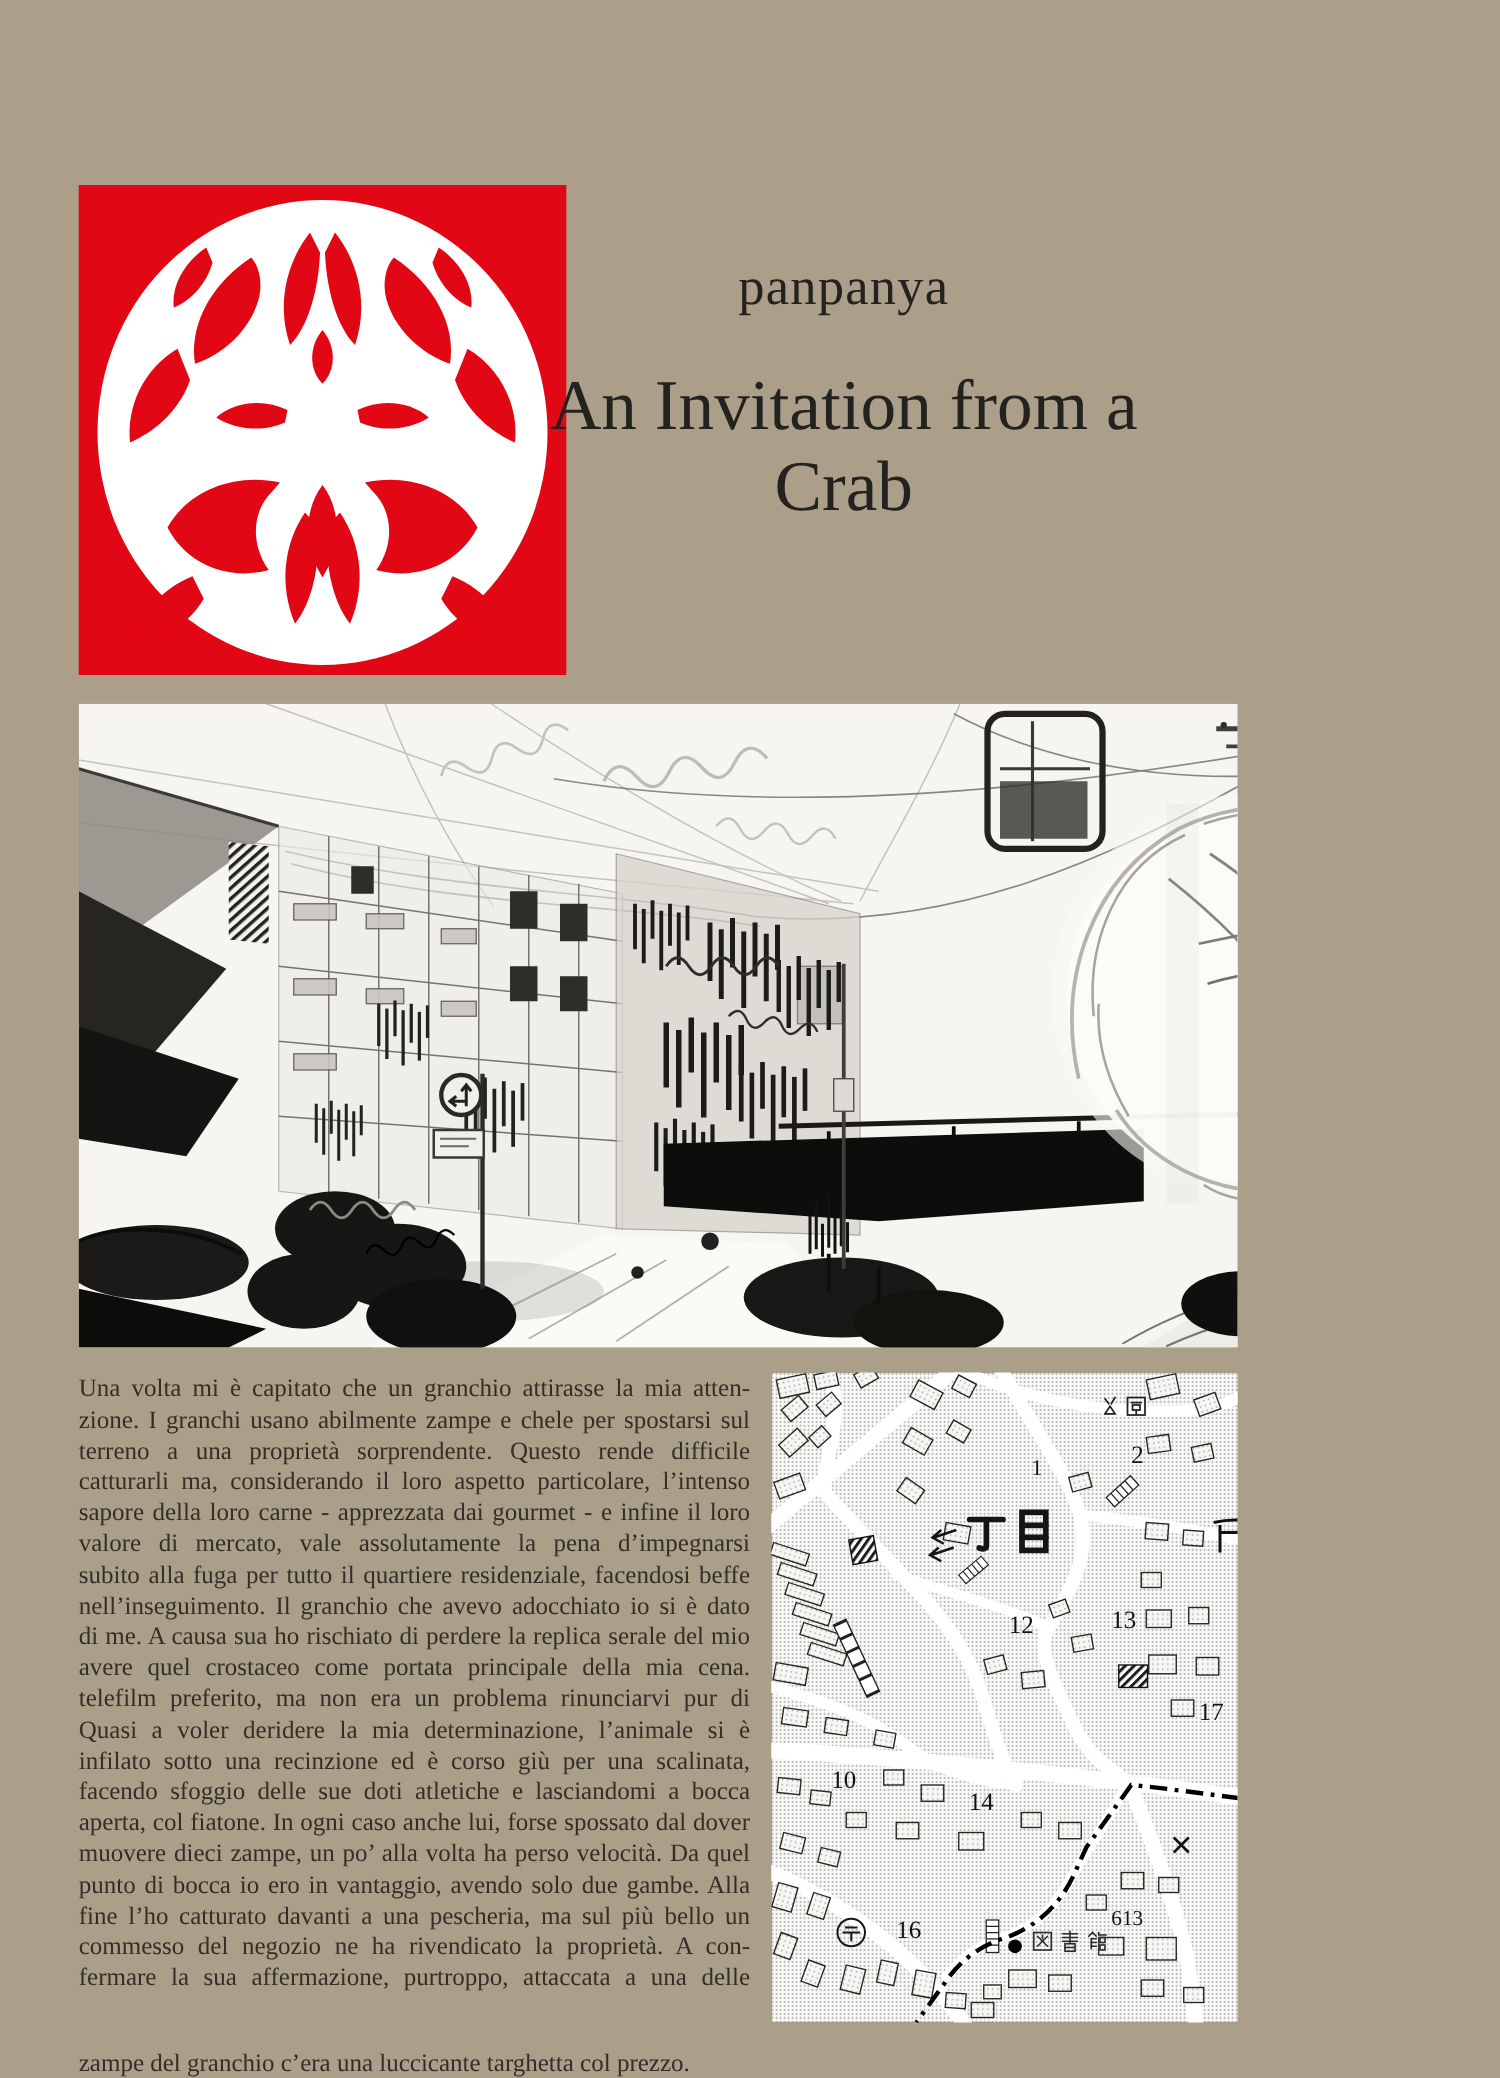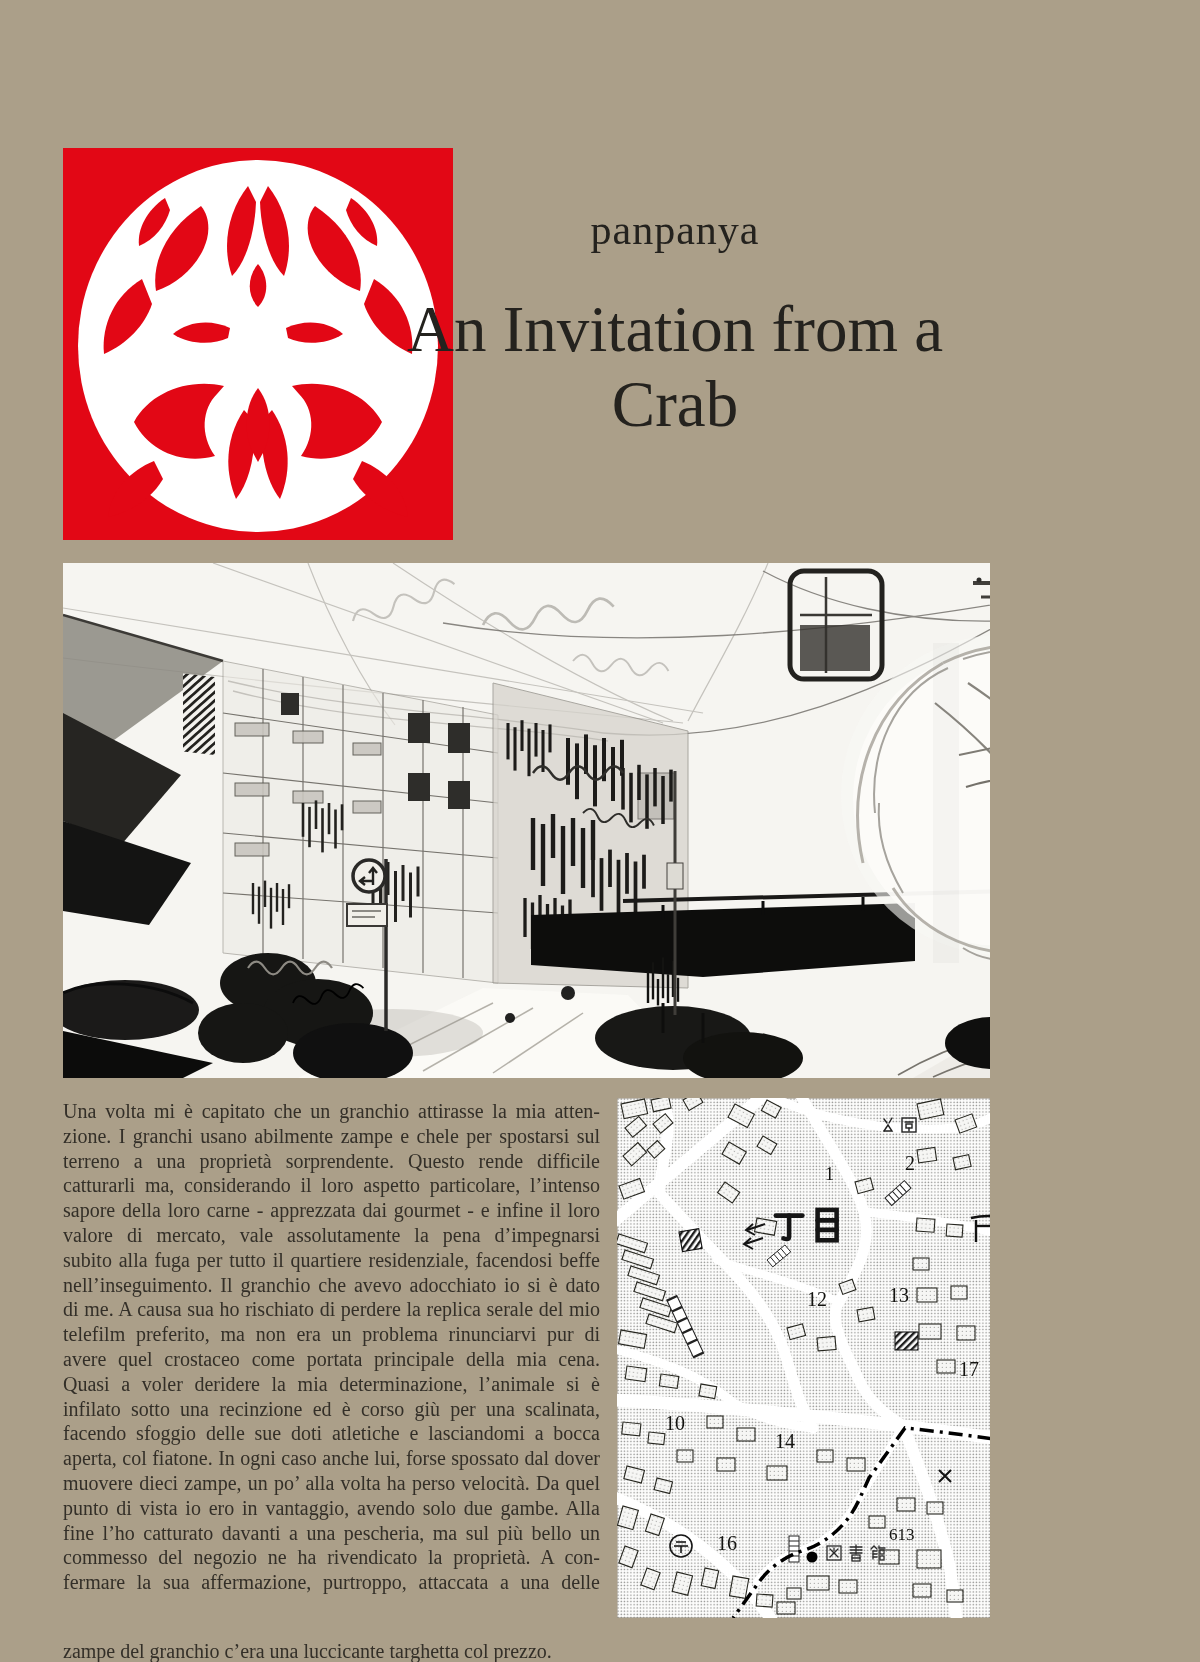--- a/index.html
+++ b/index.html
@@ -1,21 +1,21 @@
 <!DOCTYPE html>
 <html style="--page-bg: #ab9f89; --accent-red: #e20715; --ink: #332f28;"><head>
 <meta charset="utf-8">
 <style>
   html,body{margin:0;padding:0;background:var(--page-bg,#ab9f89);}
   .page{position:relative;width:990px;height:1662px;background:var(--page-bg,#ab9f89);
         overflow:hidden;font-family:"Liberation Serif","DejaVu Serif",serif;}
   .abs{position:absolute;}
   .logo{left:63px;top:148px;width:390px;height:392px;background:var(--accent-red,#e20715);}
   .author{left:400px;right:40px;top:206px;text-align:center;font-size:42px;color:#24221e;letter-spacing:1px;}
-  .book-title{left:400px;right:40px;top:292px;text-align:center;font-size:65px;color:#24221e;}
+  .book-title{left:400px;right:40px;top:292px;text-align:center;font-size:57px;color:#24221e;}
   .illu{left:63px;top:563px;width:1137px;height:515px;}
   .para{left:63px;top:1099px;width:537px;color:var(--ink,#332f28);}
   .pline{font-size:20px;line-height:24.8px;text-align:justify;text-align-last:justify;white-space:normal;}
   .pline:last-child{text-align-last:auto;margin-top:44px;}
   .map{left:617px;top:1098px;width:538px;height:520px;}
   .mlbl{font-family:"Liberation Serif","DejaVu Serif",serif;fill:#131310;}
   svg{display:block;}
 </style>
 </head>
 <body>
@@ -288,28 +288,28 @@
   <div class="abs para">
     <div class="pline">Una volta mi è capitato che un granchio attirasse la mia atten-</div>
     <div class="pline">zione. I granchi usano abilmente zampe e chele per spostarsi sul</div>
     <div class="pline">terreno a una proprietà sorprendente. Questo rende difficile</div>
     <div class="pline">catturarli ma, considerando il loro aspetto particolare, l’intenso</div>
     <div class="pline">sapore della loro carne - apprezzata dai gourmet - e infine il loro</div>
     <div class="pline">valore di mercato, vale assolutamente la pena d’impegnarsi</div>
     <div class="pline">subito alla fuga per tutto il quartiere residenziale, facendosi beffe</div>
     <div class="pline">nell’inseguimento. Il granchio che avevo adocchiato io si è dato</div>
     <div class="pline">di me. A causa sua ho rischiato di perdere la replica serale del mio</div>
+    <div class="pline">avere quel crostaceo come portata principale della mia cena.</div>
     <div class="pline">telefilm preferito, ma non era un problema rinunciarvi pur di</div>
-    <div class="pline">avere quel crostaceo come portata principale della mia cena.</div>
     <div class="pline">Quasi a voler deridere la mia determinazione, l’animale si è</div>
     <div class="pline">infilato sotto una recinzione ed è corso giù per una scalinata,</div>
     <div class="pline">facendo sfoggio delle sue doti atletiche e lasciandomi a bocca</div>
     <div class="pline">aperta, col fiatone. In ogni caso anche lui, forse spossato dal dover</div>
     <div class="pline">muovere dieci zampe, un po’ alla volta ha perso velocità. Da quel</div>
-    <div class="pline">punto di vista io ero in vantaggio, avendo solo due gambe. Alla</div>
+    <div class="pline">punto di bocca io ero in vantaggio, avendo solo due gambe. Alla</div>
     <div class="pline">fine l’ho catturato davanti a una pescheria, ma sul più bello un</div>
     <div class="pline">commesso del negozio ne ha rivendicato la proprietà. A con-</div>
     <div class="pline">fermare la sua affermazione, purtroppo, attaccata a una delle</div>
     <div class="pline">zampe del granchio c’era una luccicante targhetta col prezzo.</div>
   </div>
 
   <svg class="abs map" viewBox="0 0 538 520">
     <defs>
       <pattern id="ht" width="3.2" height="3.2" patternUnits="userSpaceOnUse">
         <rect width="3.2" height="3.2" fill="#fdfdfc"></rect>

